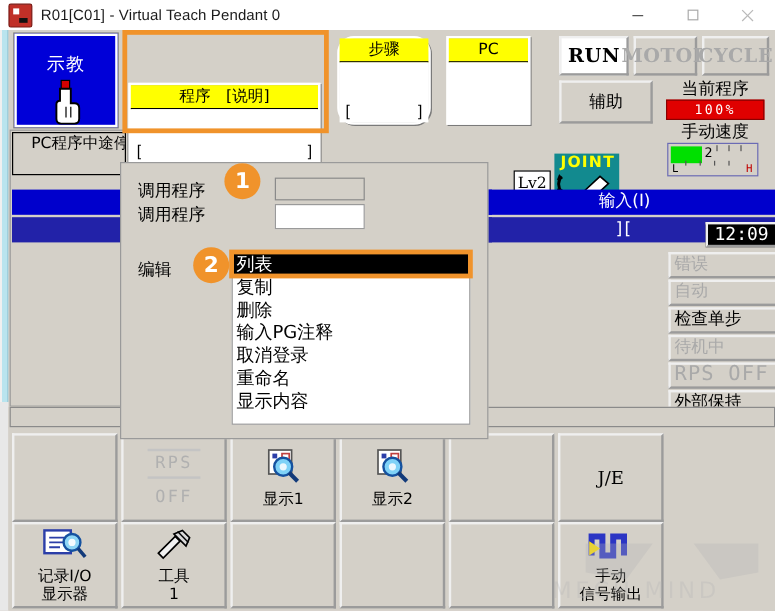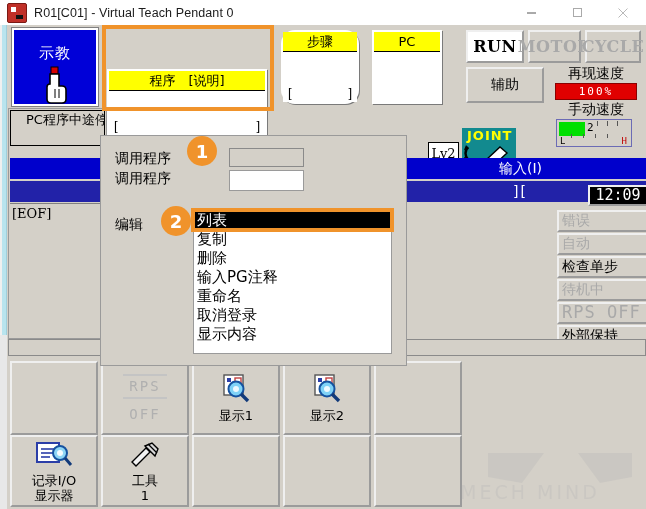--- a/index.html
+++ b/index.html
@@ -343,21 +343,21 @@
       <span>MOTOR</span>
     </div>
     <div class="lamp" id="lamp-cycle">
       <span>CYCLE</span>
     </div>
 
     <div id="btn-aux">
       <span>辅助</span>
     </div>
 
-    <div class="spd-lbl" id="spd-play-lbl">再现速度</div>
+    <div class="spd-lbl" id="spd-play-lbl">当前程序</div>
     <div id="spd-play-bar">100%</div>
     <div class="spd-lbl" id="spd-man-lbl">手动速度</div>
     <div id="spd-man-box">
       <div id="spd-man-fill"></div>
       <div id="spd-man-num">2</div>
       <div class="tick" style="left:40px;"></div>
       <div class="tick" style="left:50px;"></div>
       <div class="tick" style="left:60px;"></div>
       <div class="tickb" style="left:14px;"></div>
       <div class="tickb" style="left:26px;"></div>
@@ -376,21 +376,20 @@
         <path d="M4 19 l3 -4 l-5 -1 z" fill="#000"></path>
         <path d="M24 17 l14 -13 l7 6 l-14 13 z" fill="#ffffff" stroke="#000" stroke-width="1.4"></path>
         <rect x="18" y="16" width="14" height="4" fill="#ffffff" stroke="#000" stroke-width="1.2"></rect>
       </svg>
     </div>
 
     <div id="leftlist-frame"></div>
     <div id="pc-stop">PC程序中途停</div>
     <div class="bluebar" id="bar-interp">插补　速度</div>
     <div class="bluebar" id="bar-axis">各轴</div>
-    <div id="eof">[EOF]</div>
 
     <div class="bluebar" id="bar-input">输入(I)</div>
     <div class="bluebar" id="bar-brackets">][</div>
 
     <div id="clock">12:09</div>
 
     <div class="stat dim" style="top:185px;">错误</div>
     <div class="stat dim" style="top:208px;">自动</div>
     <div class="stat" style="top:231px;">检查单步</div>
     <div class="stat dim" style="top:254px;">待机中</div>
@@ -405,22 +404,22 @@
         <span></span>
       </div>
       <div id="fld-call">
         <span></span>
       </div>
       <div id="menu">
         <div class="mi sel">列表</div>
         <div class="mi">复制</div>
         <div class="mi">删除</div>
         <div class="mi">输入PG注释</div>
+        <div class="mi">取消登录</div>
         <div class="mi">重命名</div>
-        <div class="mi">取消登录</div>
         <div class="mi">显示内容</div>
       </div>
       <div id="menu-highlight"></div>
     </div>
 
     <div class="badge" id="badge-1">1</div>
     <div class="badge" id="badge-2">2</div>
 
     <div id="fkey-area">
       <div id="topstrip">
@@ -497,20 +496,35 @@
           <span>显示2</span>
         </div>
         <div class="fbtn bot"></div>
       </div>
 
       <div class="fcol" style="left:367px;">
         <div class="fbtn top"></div>
         <div class="fbtn bot"></div>
       </div>
 
+      <div class="fcol" style="left:458px;">
+        <div class="fbtn top">
+          <span style="font-family:'DejaVu Serif',serif;font-size:15px;">J/E</span>
+        </div>
+        <div class="fbtn bot">
+          <span class="fico">
+            <svg width="44" height="28" viewBox="0 0 44 28">
+              <path d="M6 24 V8 h9 V24 h9 V8 h9 V24" fill="none" stroke="#2b35c4" stroke-width="5" stroke-linejoin="miter"></path>
+              <path d="M4 12 l9 6 l-9 6 z" fill="#ffe000"></path>
+            </svg>
+          </span>
+          <span>手动</span>
+          <span>信号输出</span>
+        </div>
+      </div>
 
       <div id="wm">
         <svg width="160" height="40" viewBox="0 0 160 40">
           <path d="M6 4 L62 4 L40 34 L6 28 Z" fill="#b5b5b5"></path>
           <path d="M150 4 L96 4 L118 34 L150 28 Z" fill="#b5b5b5"></path>
         </svg>
         <div class="wmtxt">MECH MIND</div>
       </div>
     </div>
 

